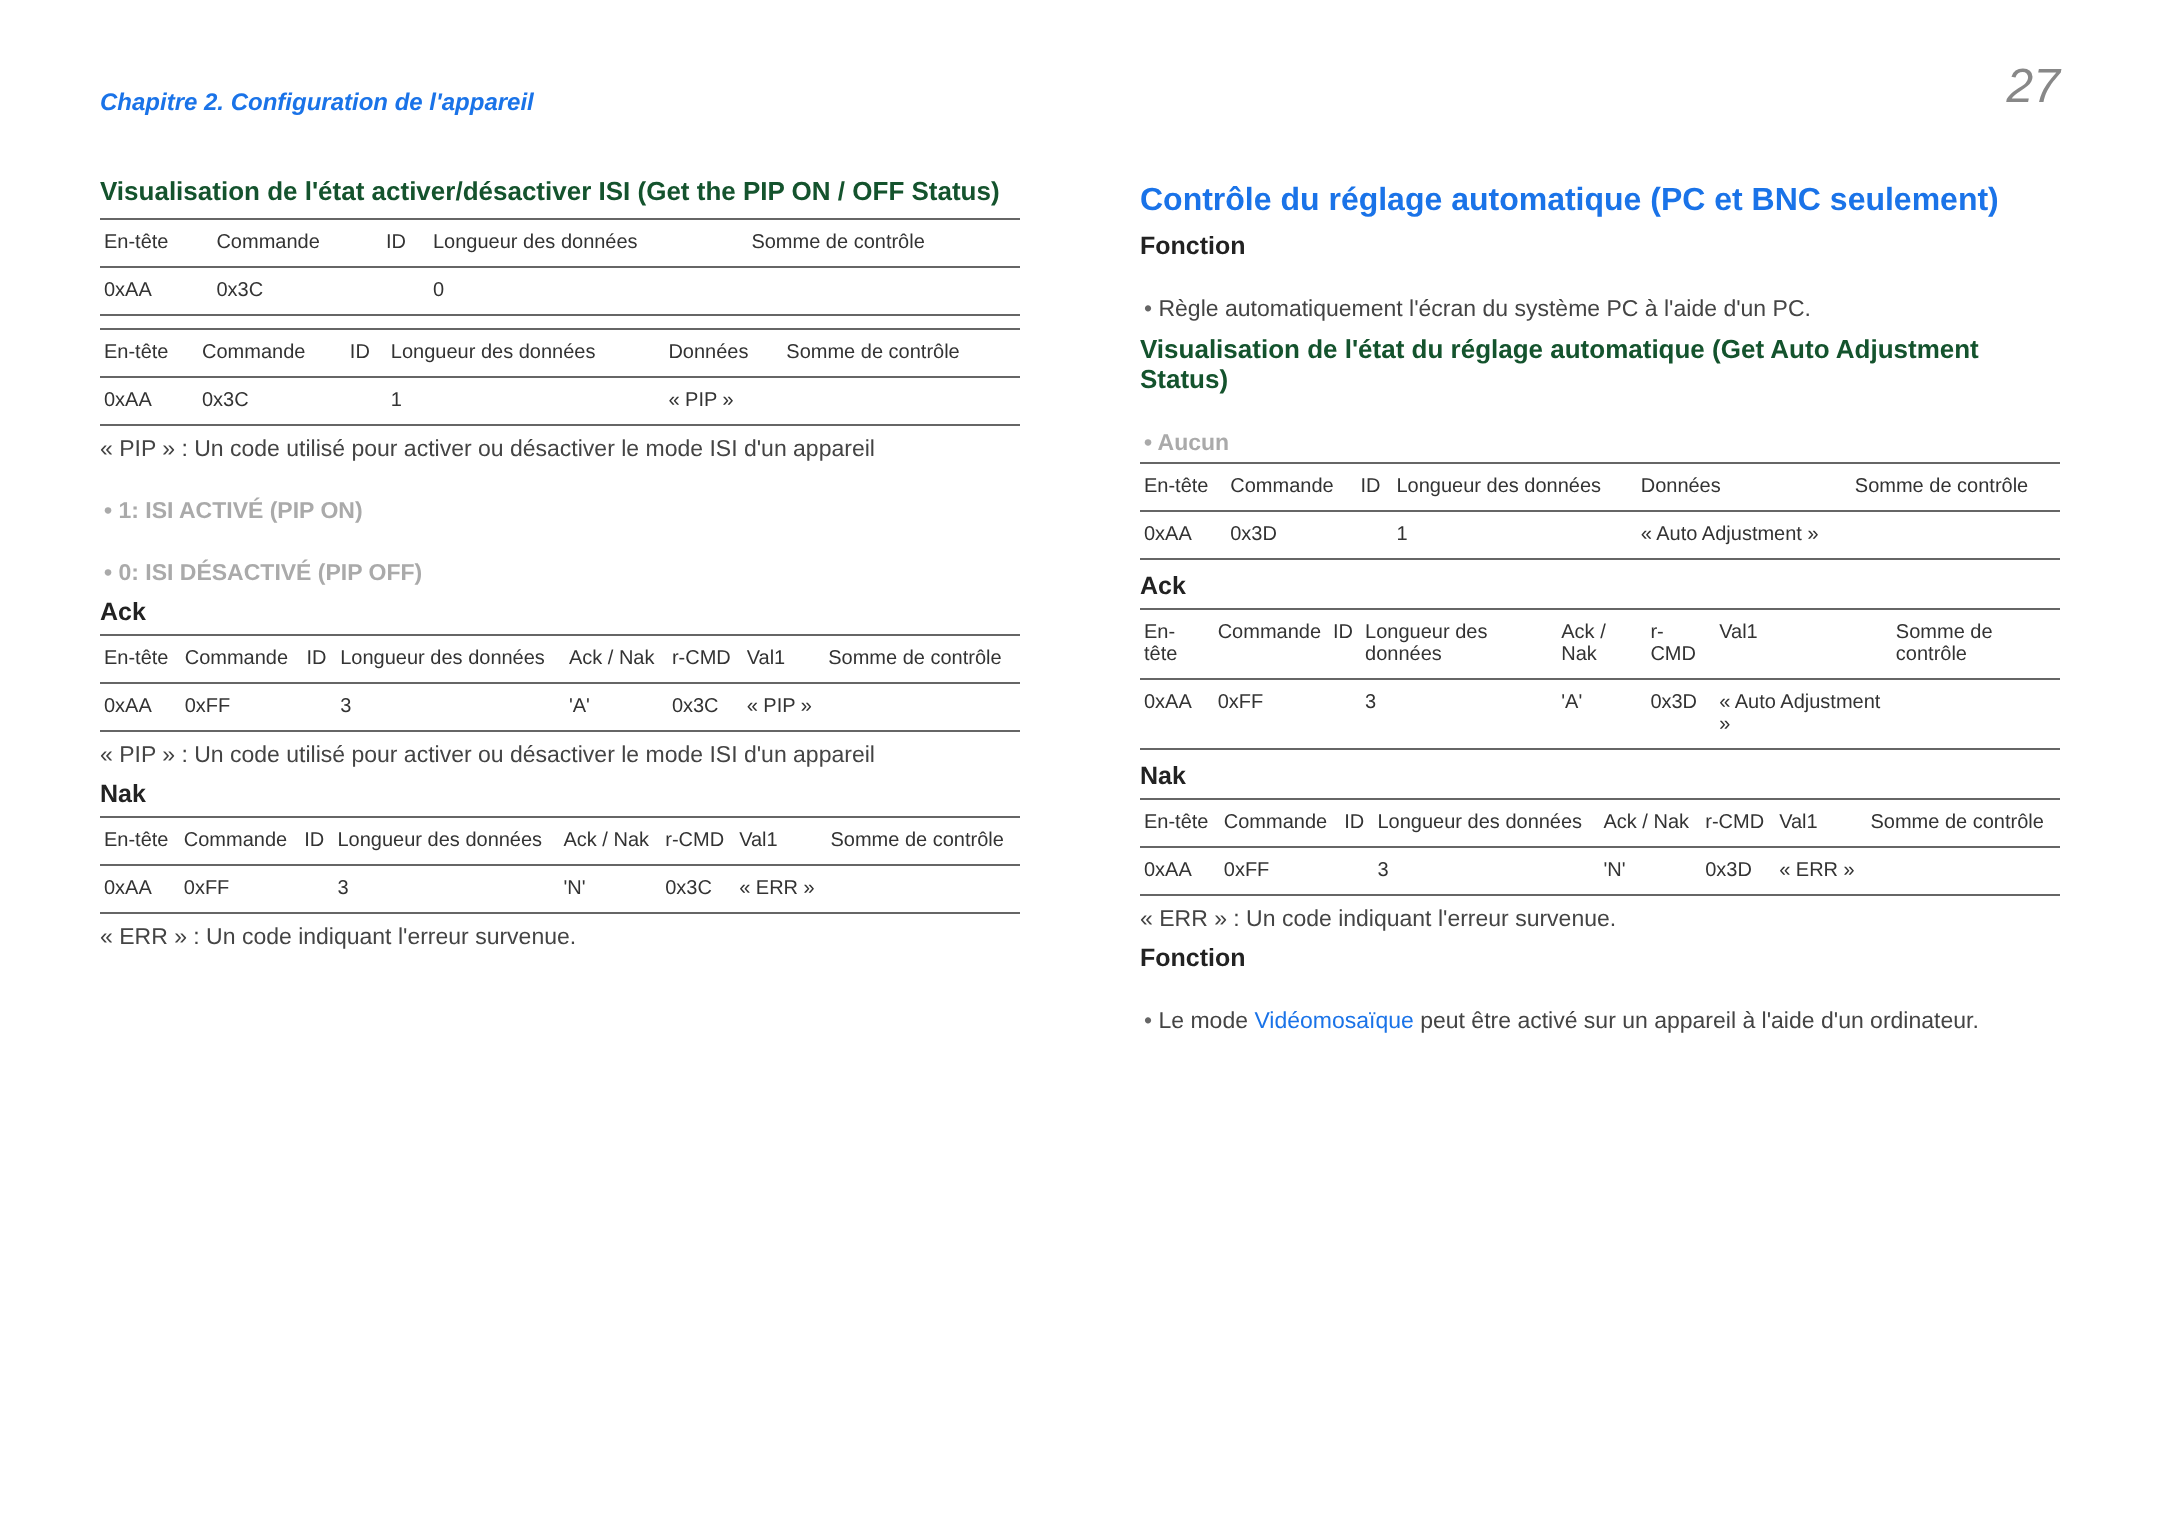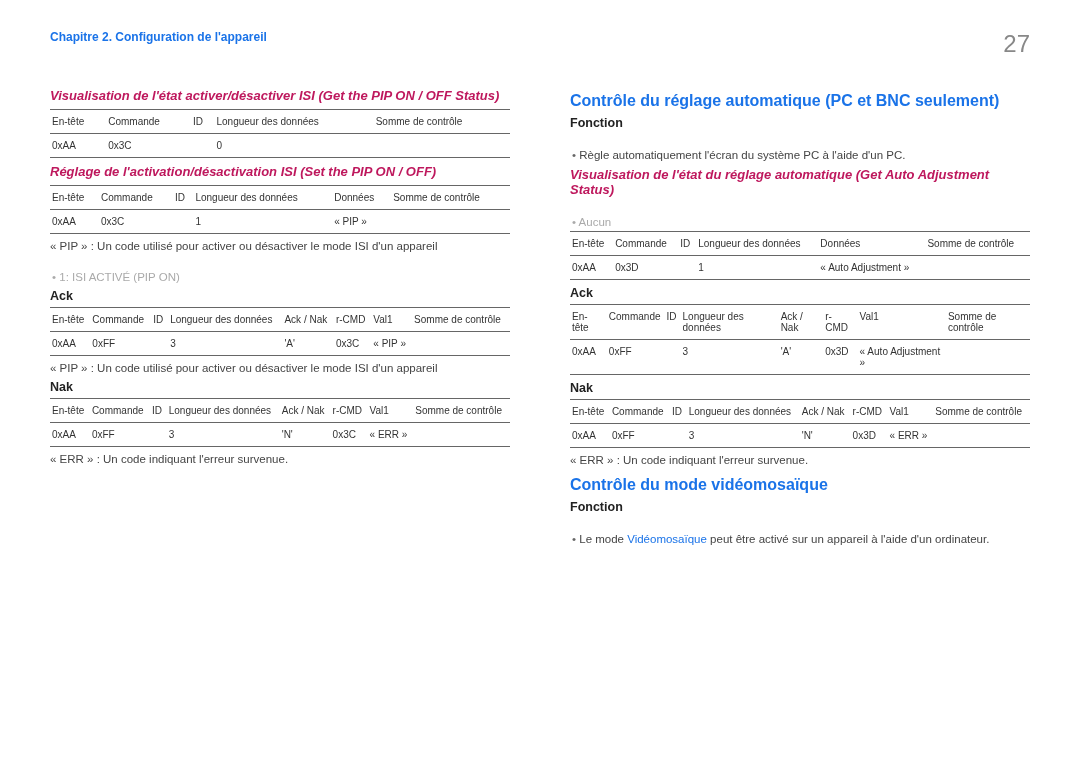--- a/index.html
+++ b/index.html
@@ -1,28 +1,28 @@
 <!DOCTYPE html>
 <html><head>
 <meta charset="utf-8">
 <style>
   * { box-sizing: border-box; margin: 0; padding: 0; }
   html, body { width: 1080px; height: 763px; background: #fff; font-family: Arial, Helvetica, sans-serif; color: #333; }
   .page { padding: 30px 50px 20px 50px; }
-  .header-row { display: flex; justify-content: space-between; align-items: flex-start; margin-bottom: 24px; }
+  .header-row { display: flex; justify-content: space-between; align-items: flex-end; margin-bottom: 24px; font-style: italic; }
   .chapter { color: #1a73e8; font-size: 12px; font-weight: bold; }
   .pagenum { color: #888; font-size: 24px; font-weight: 300; }
   .columns { display: flex; gap: 60px; }
   .col { flex: 1; }
-  .section-title { font-size: 13px; font-weight: bold; color: #be185d; margin-top: 6px; margin-bottom: 6px; font-style: italic; }
+  .section-title { font-size: 13px; font-weight: bold; color: #14532d; margin-top: 6px; margin-bottom: 6px; }
   .h3 { color: #1a73e8; font-size: 16px; font-weight: bold; margin-top: 10px; margin-bottom: 6px; }
   .h4 { font-size: 12.5px; font-weight: bold; color: #222; margin-top: 6px; margin-bottom: 4px; }
   .bullet { font-size: 11.5px; color: #444; margin: 19px 0 3px 2px; }
   .bullet::before { content: "•  "; color: #666; }
-  .bullet.grey { color: #aaa; }
+  .bullet.grey { color: #aaa; font-weight: bold; }
   .bullet.grey::before { color: #aaa; }
   .bullet .link { color: #1a73e8; }
   table { width: 100%; border-collapse: collapse; font-size: 10px; color: #333; margin-bottom: 6px; }
   th, td { text-align: left; padding: 6px 4px 6px 2px; font-weight: normal; vertical-align: top; }
   thead tr { border-top: 1px solid #666; border-bottom: 1px solid #666; }
   tbody tr { border-bottom: 1px solid #666; }
   .note { font-size: 11.5px; color: #444; margin: 3px 0 6px 0; }
 </style>
 </head>
 <body>
@@ -52,21 +52,20 @@
             <tr>
           <td>0xAA</td>
           <td>0x3C</td>
           <td></td>
           <td>0</td>
           <td></td>
         </tr>
           </tbody>
       </table>
 
-      <div class="section-title">Réglage de l'activation/désactivation ISI (Set the PIP ON / OFF)</div>
       <table>
         <thead>
             <tr>
           <th>En-tête</th>
           <th>Commande</th>
           <th>ID</th>
           <th>Longueur des données</th>
           <th>Données</th>
           <th>Somme de contrôle</th>
         </tr>
@@ -77,20 +76,21 @@
           <td>0x3C</td>
           <td></td>
           <td>1</td>
           <td>« PIP »</td>
           <td></td>
         </tr>
           </tbody>
       </table>
       <div class="note">« PIP » : Un code utilisé pour activer ou désactiver le mode ISI d'un appareil</div>
       <div class="bullet grey">1: ISI ACTIVÉ (PIP ON)</div>
+      <div class="bullet grey">0: ISI DÉSACTIVÉ (PIP OFF)</div>
 
       <div class="h4">Ack</div>
       <table>
         <thead>
             <tr>
           <th>En-tête</th>
           <th>Commande</th>
           <th>ID</th>
           <th>Longueur des données</th>
           <th>Ack / Nak</th>
@@ -225,21 +225,20 @@
           <td>3</td>
           <td>'N'</td>
           <td>0x3D</td>
           <td>« ERR »</td>
           <td></td>
         </tr>
           </tbody>
       </table>
       <div class="note">« ERR » : Un code indiquant l'erreur survenue.</div>
 
-      <div class="h3">Contrôle du mode vidéomosaïque</div>
       <div class="h4">Fonction</div>
       <div class="bullet">
         <span>Le mode </span><span class="link">Vidéomosaïque</span><span> peut être activé sur un appareil à l'aide d'un ordinateur.</span>
       </div>
     </div>
 
   </div>
 </div>
 
 </body></html>

